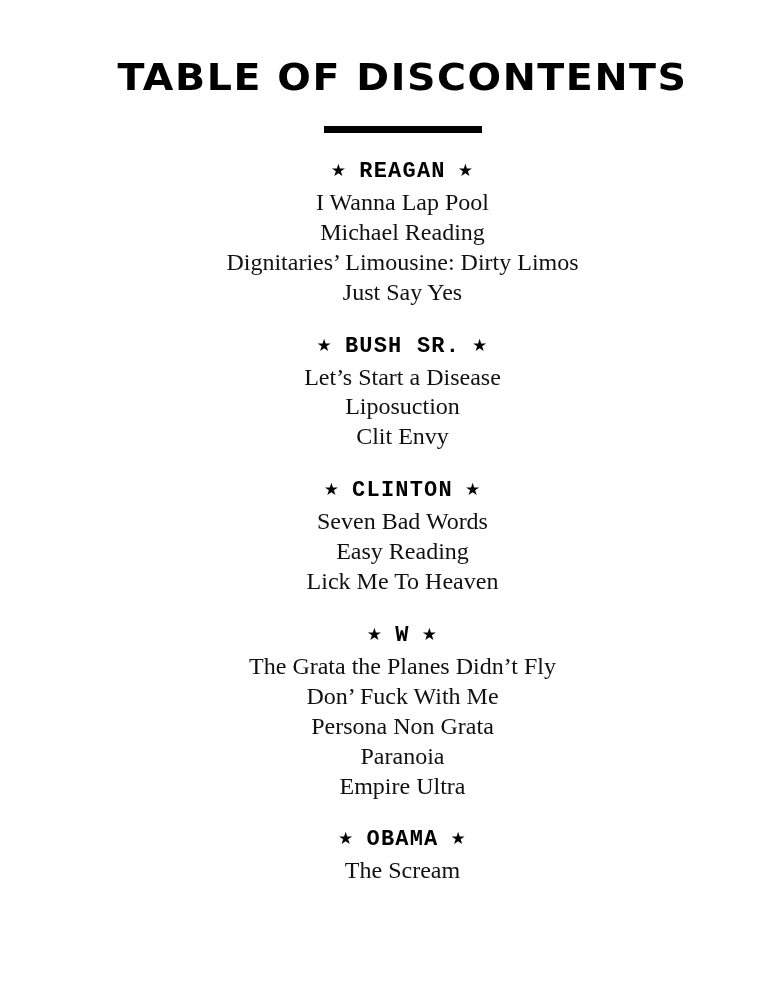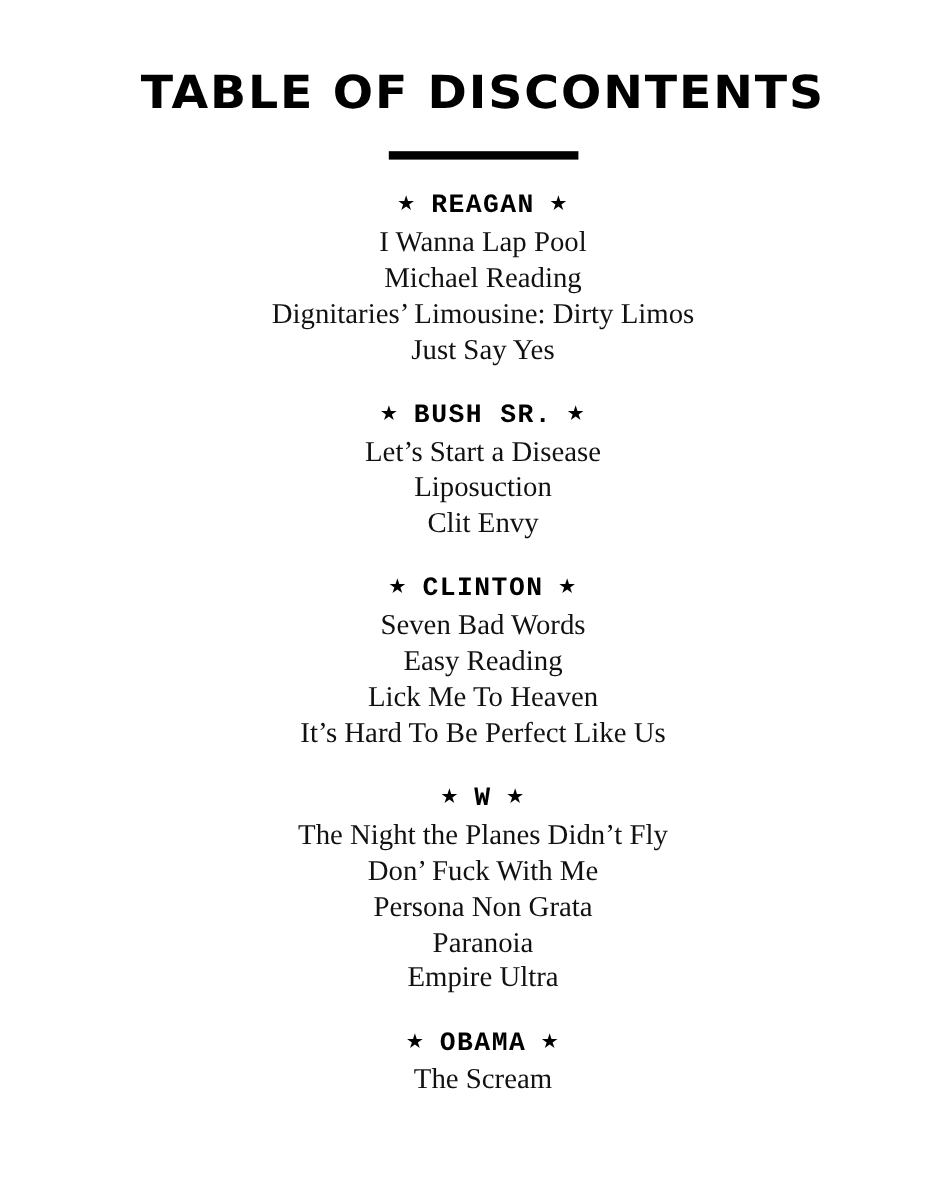--- a/index.html
+++ b/index.html
@@ -107,29 +107,28 @@
       </div>
       <div class="section">
         <div class="section-heading">
           <span class="star">★</span>
           <span class="heading-text">CLINTON</span>
           <span class="star">★</span>
         </div>
         <div class="entry">Seven Bad Words</div>
         <div class="entry">Easy Reading</div>
         <div class="entry">Lick Me To Heaven</div>
-        <div class="entry">It’s Hard To Be Perfect Like Us</div>
       </div>
       <div class="section">
         <div class="section-heading">
           <span class="star">★</span>
           <span class="heading-text">W</span>
           <span class="star">★</span>
         </div>
-        <div class="entry">The Night the Planes Didn’t Fly</div>
+        <div class="entry">The Grata the Planes Didn’t Fly</div>
         <div class="entry">Don’ Fuck With Me</div>
         <div class="entry">Persona Non Grata</div>
         <div class="entry">Paranoia</div>
         <div class="entry">Empire Ultra</div>
       </div>
       <div class="section">
         <div class="section-heading">
           <span class="star">★</span>
           <span class="heading-text">OBAMA</span>
           <span class="star">★</span>

